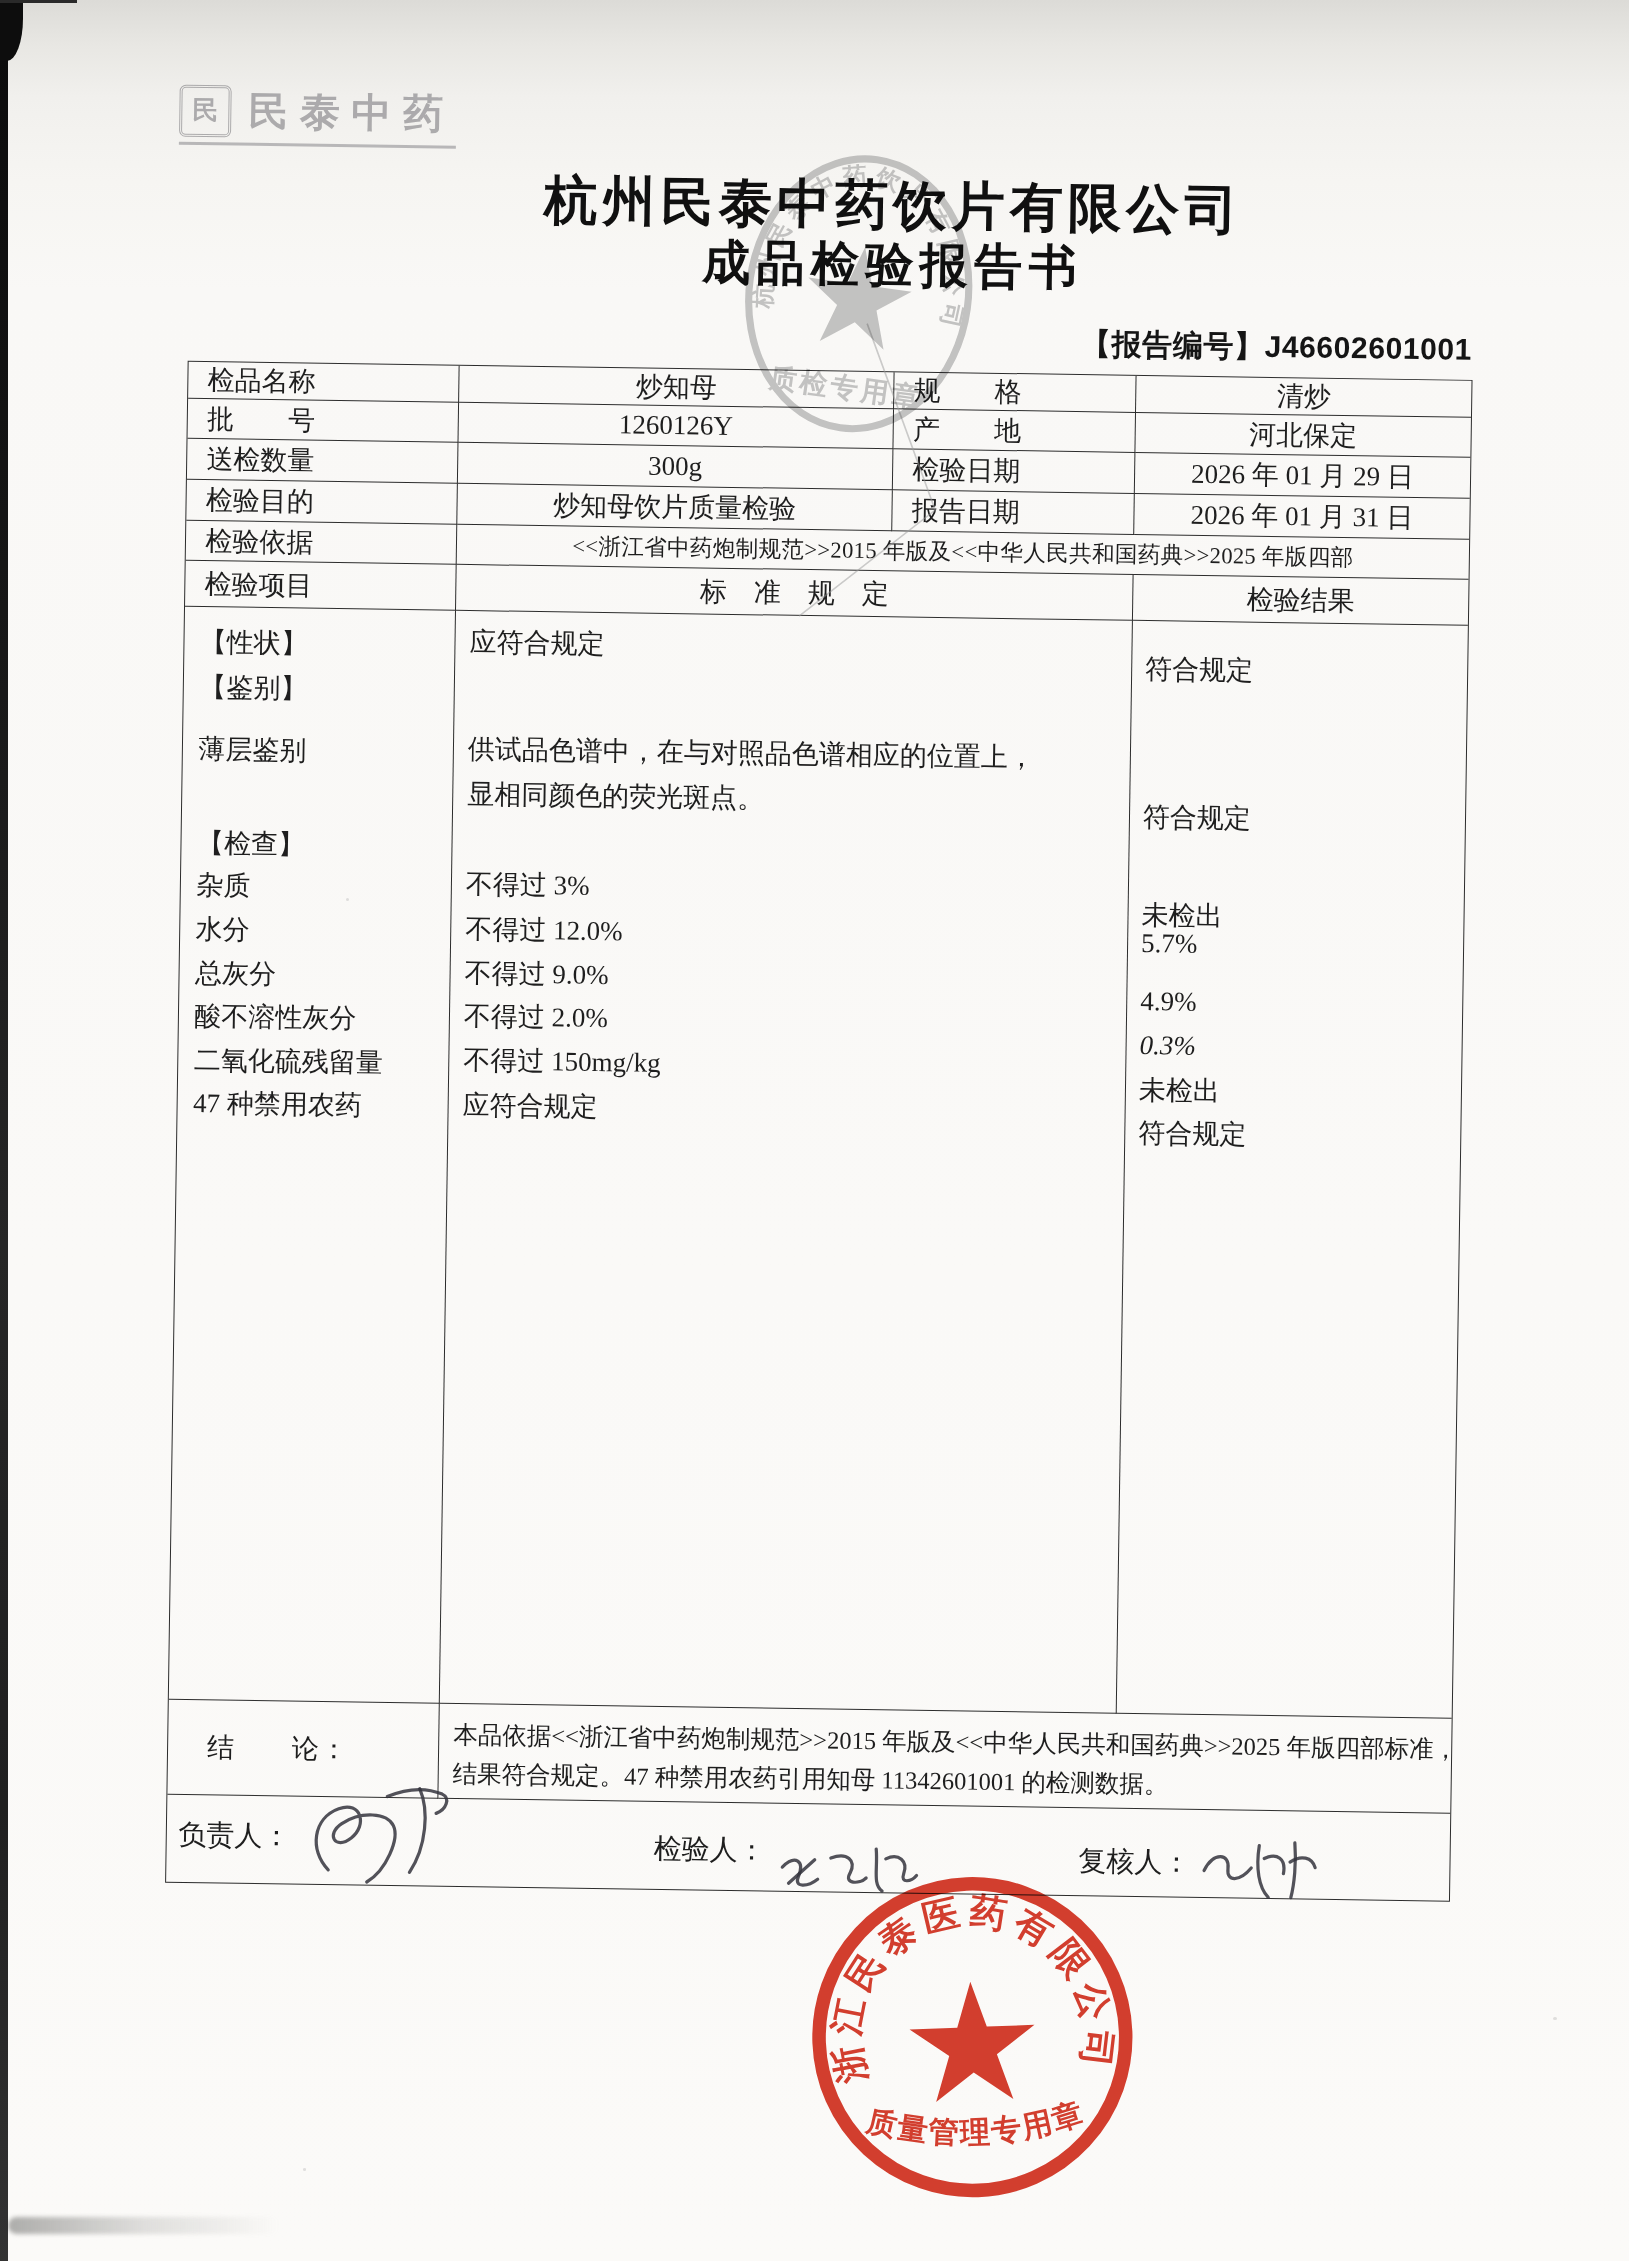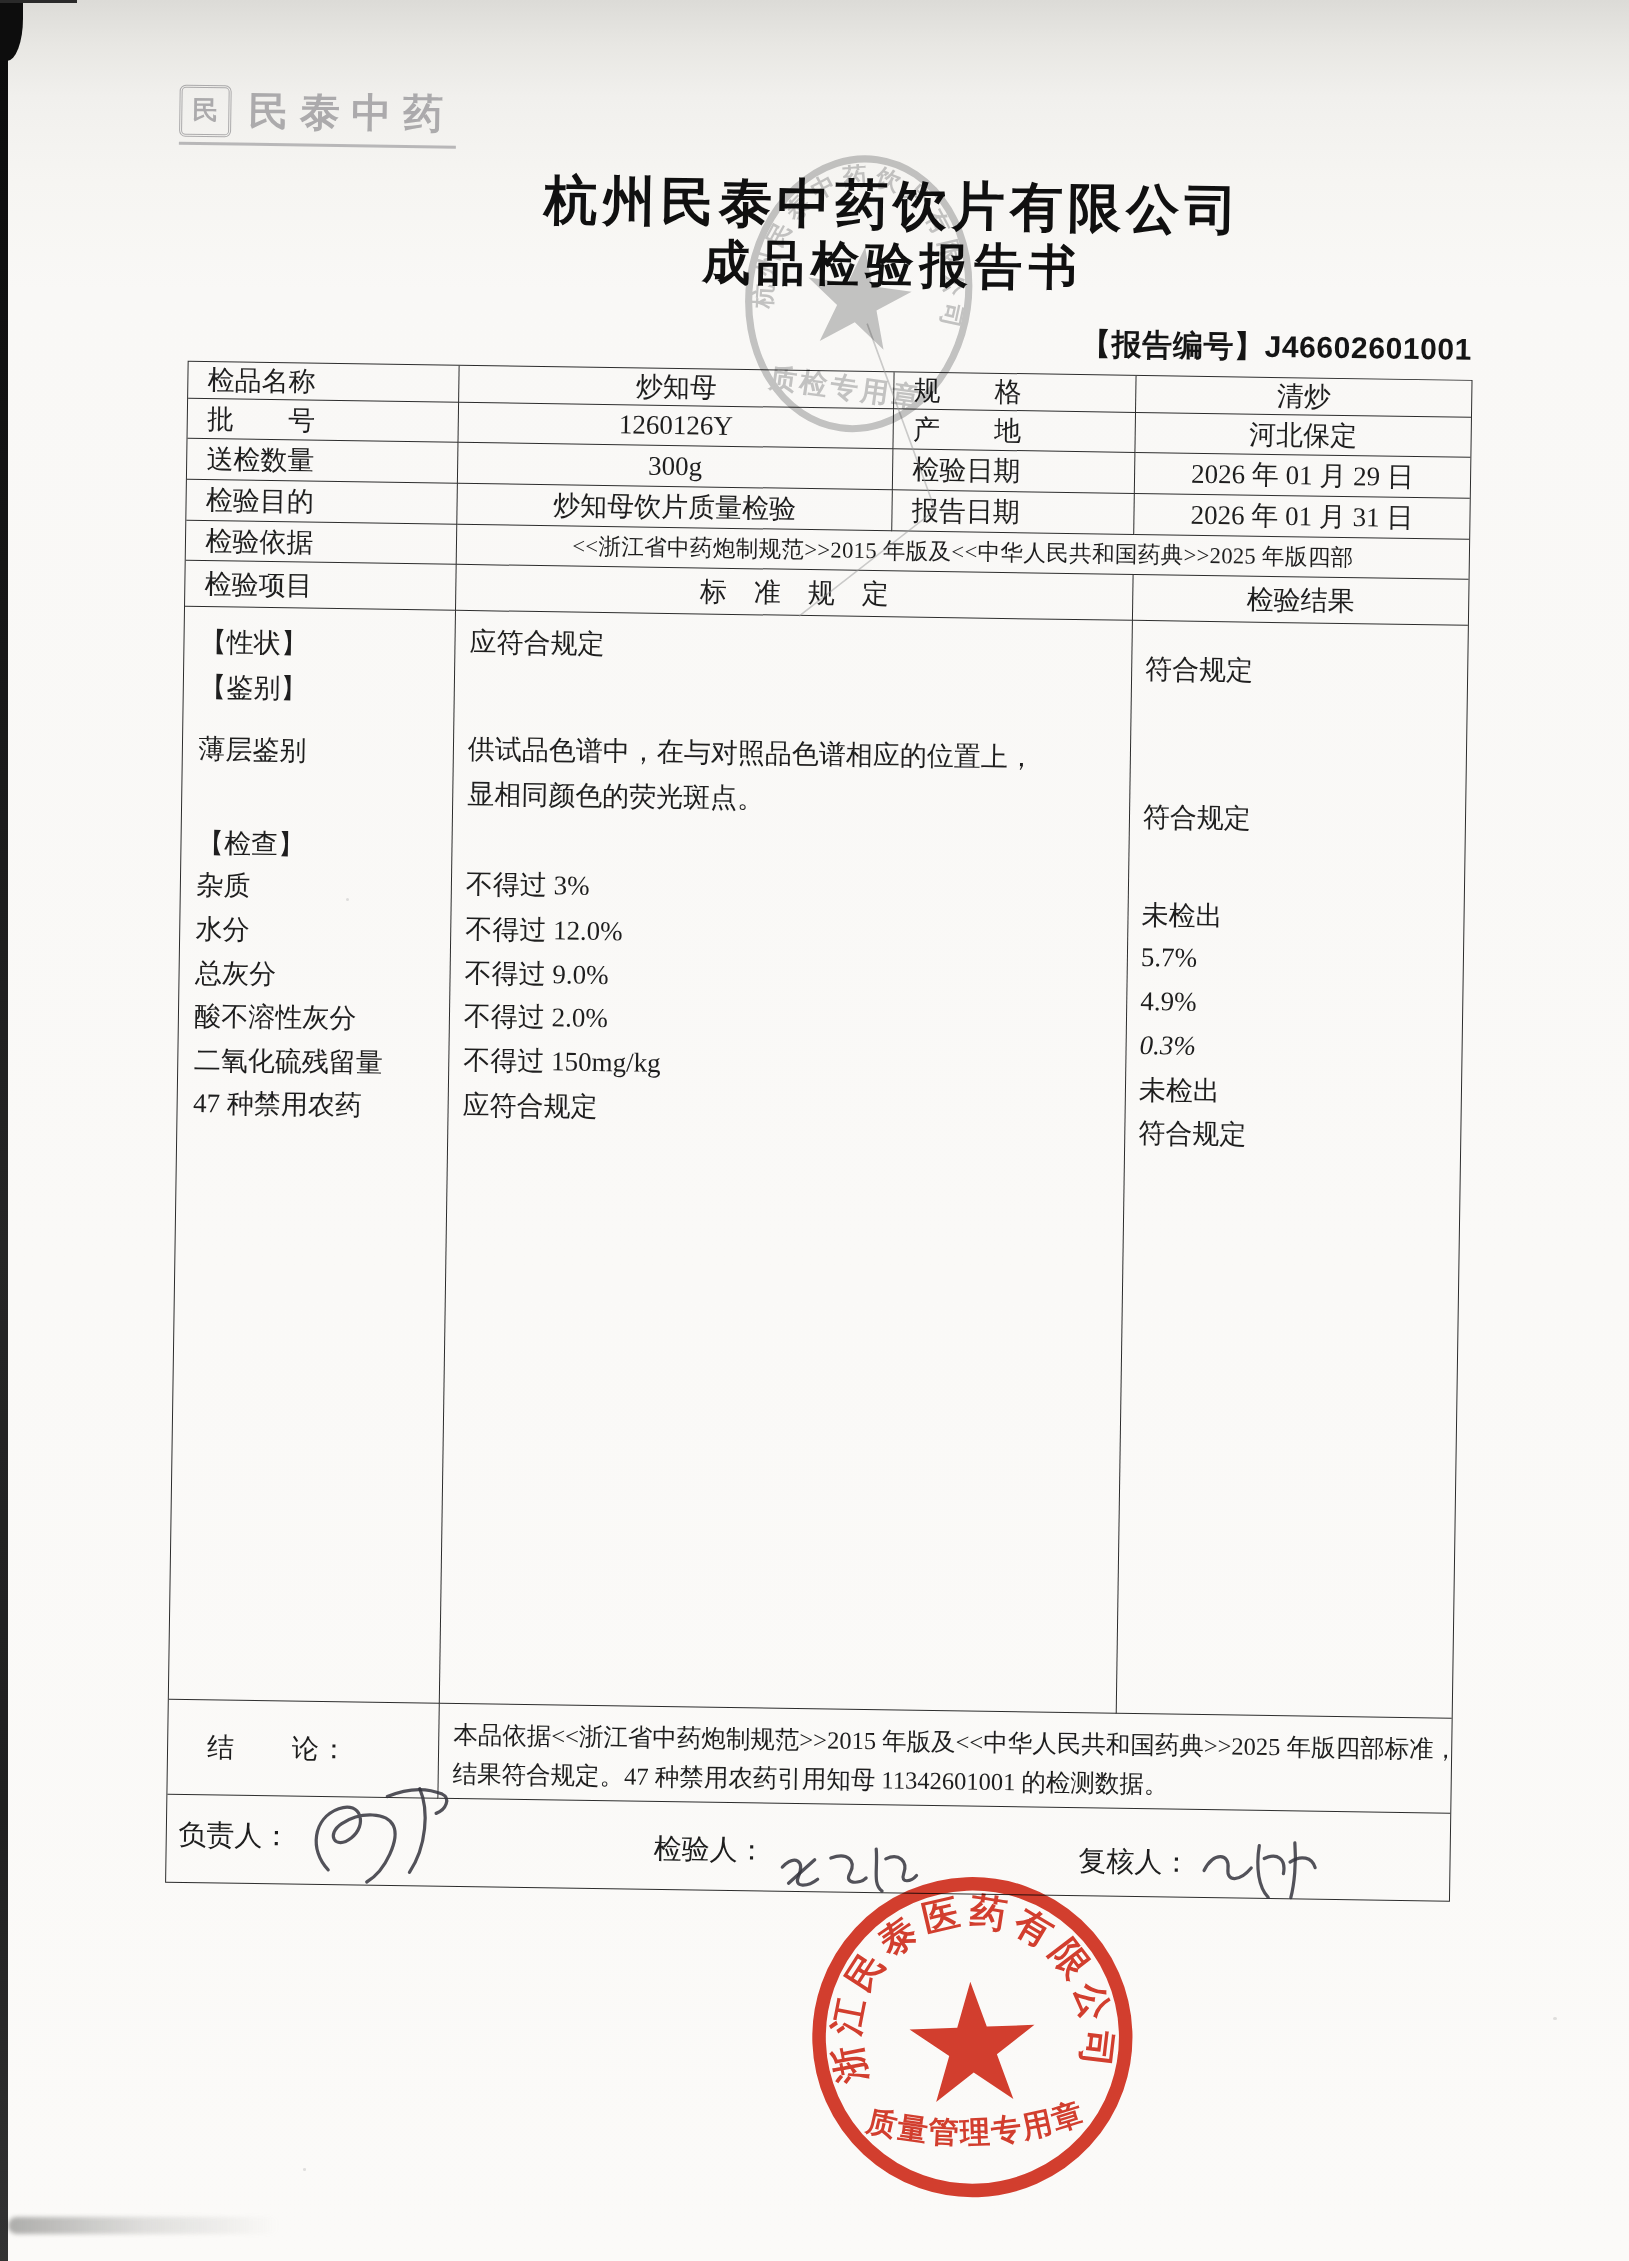--- a/index.html
+++ b/index.html
@@ -141,21 +141,21 @@
       <span class="abs" style="left:14px;top:300px;">不得过 12.0%</span>
       <span class="abs" style="left:14px;top:344px;">不得过 9.0%</span>
       <span class="abs" style="left:14px;top:387px;">不得过 2.0%</span>
       <span class="abs" style="left:14px;top:431px;">不得过 150mg/kg</span>
       <span class="abs" style="left:14px;top:476px;">应符合规定</span>
     </div>
     <div class="cell bb rel">
       <span class="abs" style="left:13px;top:30px;">符合规定</span>
       <span class="abs" style="left:13px;top:178px;">符合规定</span>
       <span class="abs" style="left:13px;top:276px;">未检出</span>
-      <span class="abs" style="left:13px;top:321px;">5.7%</span>
+      <span class="abs" style="left:13px;top:307px;">5.7%</span>
       <span class="abs" style="left:13px;top:365px;">4.9%</span>
       <span class="abs" style="left:13px;top:409px;font-style:italic;">0.3%</span>
       <span class="abs" style="left:13px;top:451px;">未检出</span>
       <span class="abs" style="left:13px;top:494px;">符合规定</span>
     </div>
 
     <div class="cell br bb concl-lbl">结　　论：</div>
     <div class="cell bb span3 concl-body">
       <span class="concl-line" style="top:14px;">本品依据&lt;&lt;浙江省中药炮制规范&gt;&gt;2015 年版及&lt;&lt;中华人民共和国药典&gt;&gt;2025 年版四部标准，</span>
       <span class="concl-line" style="top:53px;">结果符合规定。47 种禁用农药引用知母 11342601001 的检测数据。</span>

